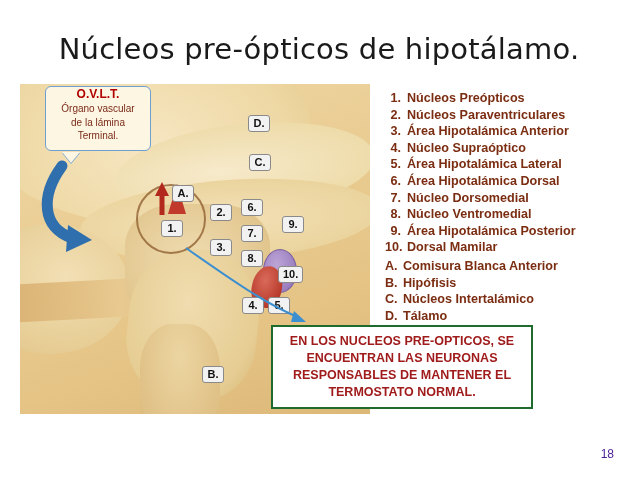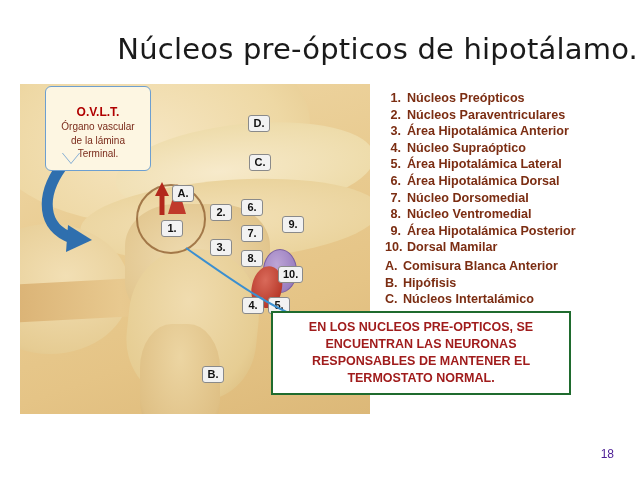--- a/index.html
+++ b/index.html
@@ -17,21 +17,21 @@
   .slide {
     position: absolute;
     inset: 0;
     background: #ffffff;
   }
   .slide-title {
     position: absolute;
     left: 0;
     top: 32px;
     width: 638px;
-    text-align: right;
+    text-align: center;
     font-size: 29px;
     color: #1a1a1a;
     font-family: "DejaVu Sans", sans-serif;
     font-weight: 400;
     letter-spacing: 0.2px;
   }
 
   
   .figure {
     position: absolute;
@@ -129,26 +129,26 @@
     min-width: 12px;
     text-align: center;
   }
 
   
   .callout {
     position: absolute;
     left: 45px;
     top: 86px;
     width: 106px;
-    height: 85px;
+    height: 65px;
     background: #fdf6e2;
     border: 1px solid #6d9fd0;
     border-radius: 6px;
     text-align: center;
-    padding: 18px 5px;
+    padding: 0 5px;
     box-sizing: border-box;
   }
   .callout-title {
     color: #b00000;
     font-weight: bold;
     font-size: 12px;
     line-height: 14px;
   }
   .callout-body {
     color: #7a2b1b;
@@ -164,22 +164,22 @@
     border-left: 9px solid transparent;
     border-right: 9px solid transparent;
     border-top: 11px solid #fdf6e2;
     filter: drop-shadow(0 1px 0 #6d9fd0);
   }
 
   
   .greenbox {
     position: absolute;
     left: 271px;
-    top: 311px;
-    width: 300px;
+    top: 325px;
+    width: 262px;
     min-height: 78px;
     background: #ffffff;
     border: 2px solid #1f6b2e;
     text-align: center;
     padding: 6px 8px;
     box-sizing: border-box;
     color: #a01c1c;
     font-weight: bold;
     font-size: 12.5px;
     line-height: 17px;

